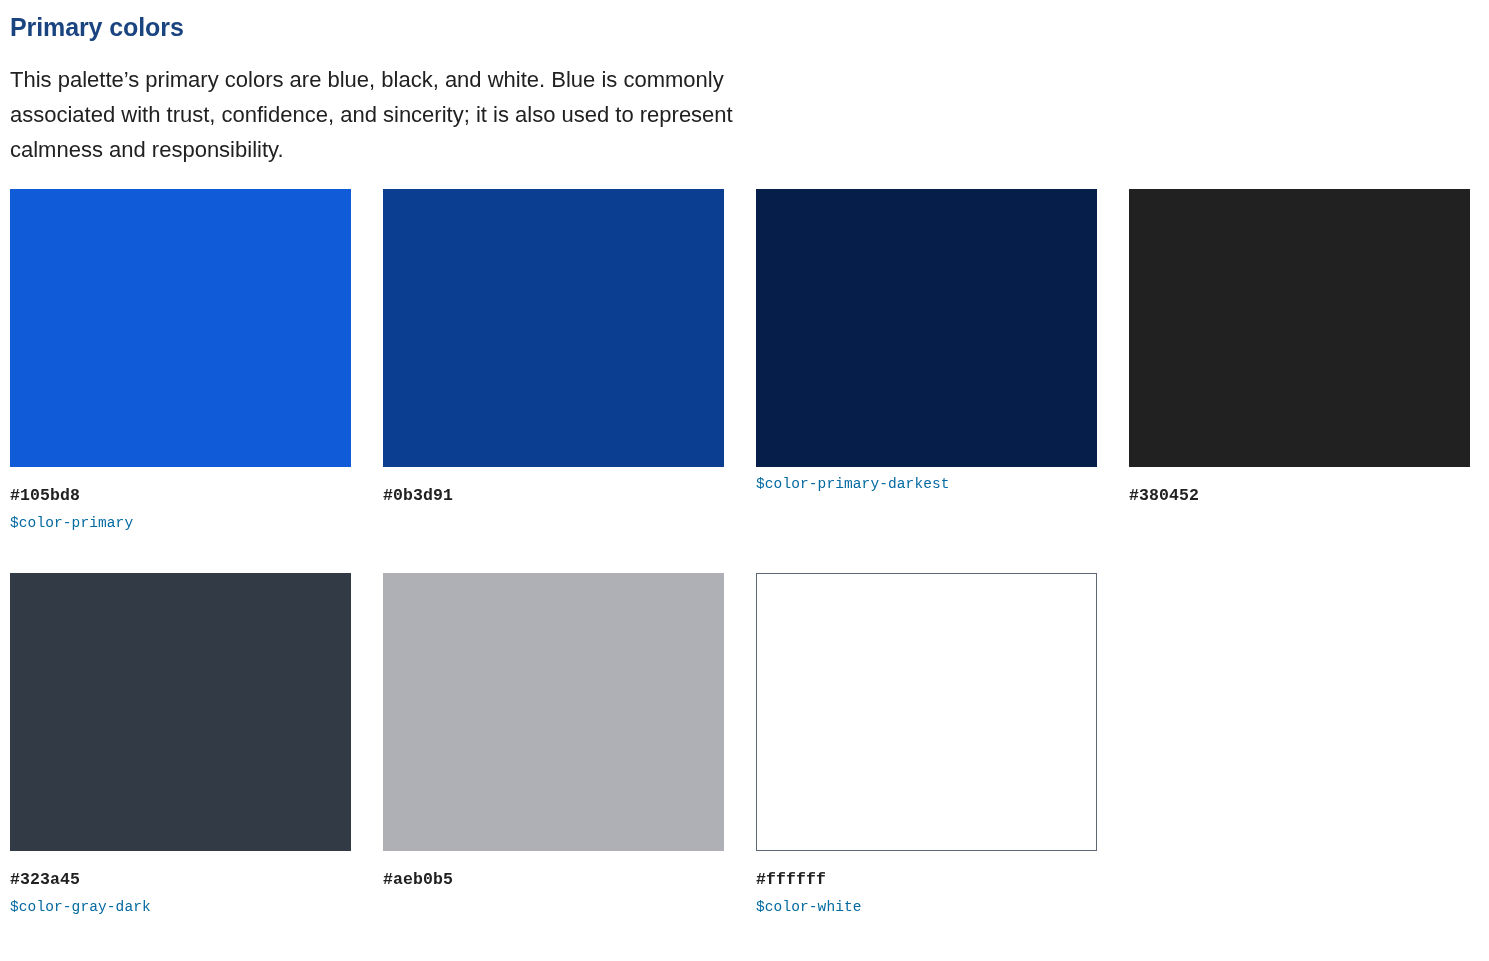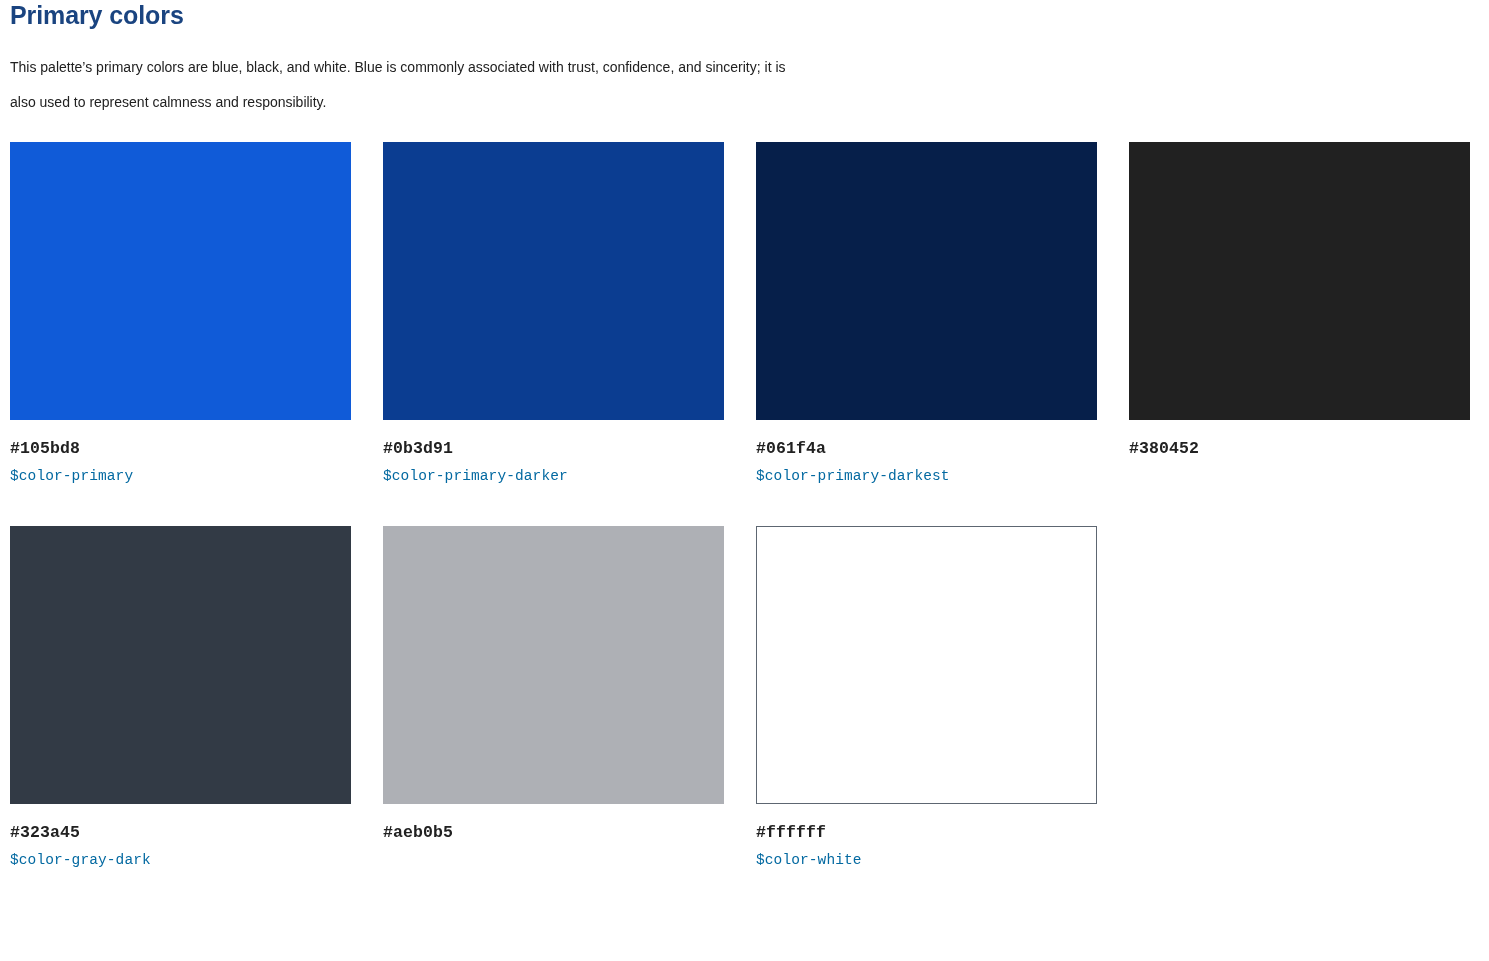--- a/index.html
+++ b/index.html
@@ -19,28 +19,28 @@
   .page {
     padding: 0 10px;
   }
 
   .section-heading {
     font-family: "Liberation Sans", sans-serif;
     font-size: 25px;
     font-weight: bold;
     color: #1a4480;
     margin: 0;
-    padding-top: 0;
+    padding-top: 12px;
     line-height: 1.25;
     letter-spacing: -0.1px;
   }
 
   .section-intro {
     font-family: "Liberation Sans", sans-serif;
-    font-size: 14px;
+    font-size: 22px;
     line-height: 35px;
     color: #212121;
     margin: 0;
     padding-top: 19px;
     max-width: 800px;
   }
 
   .swatch-grid {
     display: grid;
     grid-template-columns: repeat(4, 341px);
@@ -100,26 +100,24 @@
 
     <div class="swatch-cell">
       <div class="swatch-chip" style="background:#105bd8"></div>
       <div class="swatch-hex">#105bd8</div>
       <div class="swatch-var">$color-primary</div>
     </div>
 
     <div class="swatch-cell">
       <div class="swatch-chip" style="background:#0b3d91"></div>
       <div class="swatch-hex">#0b3d91</div>
-      <div class="swatch-var">$color-primary-darker</div>
     </div>
 
     <div class="swatch-cell">
       <div class="swatch-chip" style="background:#061f4a"></div>
-      <div class="swatch-hex">#061f4a</div>
       <div class="swatch-var">$color-primary-darkest</div>
     </div>
 
     <div class="swatch-cell">
       <div class="swatch-chip" style="background:#212121"></div>
       <div class="swatch-hex">#380452</div>
     </div>
 
     <div class="row-spacer"></div>
     <div class="row-spacer"></div>

